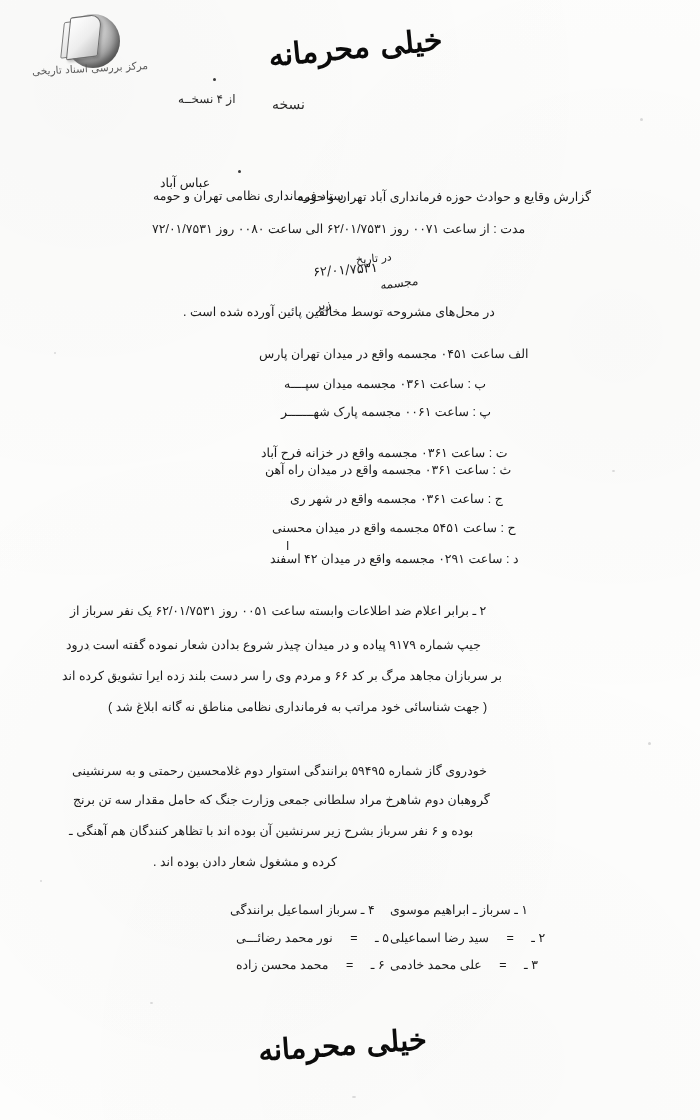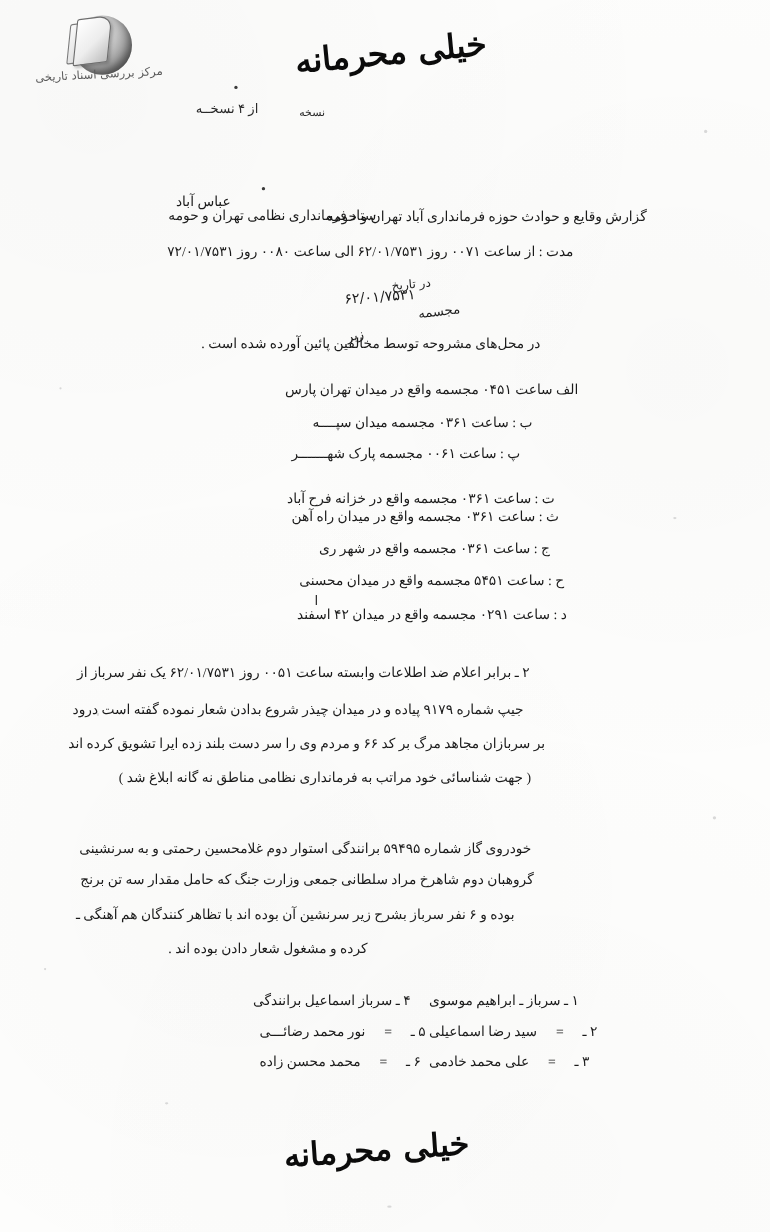--- a/index.html
+++ b/index.html
@@ -26,31 +26,31 @@
       radial-gradient(circle at 30% 72%, rgba(0,0,0,0.014), rgba(0,0,0,0) 42%),
       radial-gradient(circle at 70% 95%, rgba(0,0,0,0.012), rgba(0,0,0,0) 40%);
   }
 
   
   .t {
     position: absolute;
     direction: rtl;
     unicode-bidi: bidi-override;
     white-space: nowrap;
-    font-family: Liberation Serif, serif;
+    font-family: Liberation Sans, sans-serif;
     color: #161616;
     letter-spacing: 0.4px;
     text-align: center;
   }
   .body-txt {
     font-size: 12.5px;
     line-height: 1.15;
     color: #1a1a1a;
   }
-  .small-txt { font-size: 10px; color: #2a2a2a; }
+  .small-txt { font-size: 14px; color: #2a2a2a; }
 
   
   .logo-wrap {
     position: absolute;
     left: 24px;
     top: 12px;
     width: 132px;
     height: 78px;
   }
   .logo-sphere {
@@ -185,21 +185,21 @@
 
   <div class="t body-txt" style="left:259px; top:347px;">
     <span>الف</span>
     <span>ساعت ۱۵۴۰ مجسمه واقع در میدان تهران پارس</span>
   </div>
   <div class="t body-txt" style="left:284px; top:377px;">
     <span>ب</span>
     <span>:</span>
     <span>ساعت ۱۶۳۰ مجسمه میدان سپــــه</span>
   </div>
-  <div class="t body-txt" style="left:265px; top:405px;">
+  <div class="t body-txt" style="left:281px; top:405px;">
     <span>پ</span>
     <span>:</span>
     <span>ساعت ۱۶۰۰ مجسمه پارک شهـــــــر</span>
   </div>
   <div class="t body-txt" style="left:261px; top:446px;">
     <span>ت</span>
     <span>:</span>
     <span>ساعت ۱۶۳۰  مجسمه واقع در خزانه فرح آباد</span>
   </div>
   <div class="t body-txt" style="left:265px; top:463px;">

